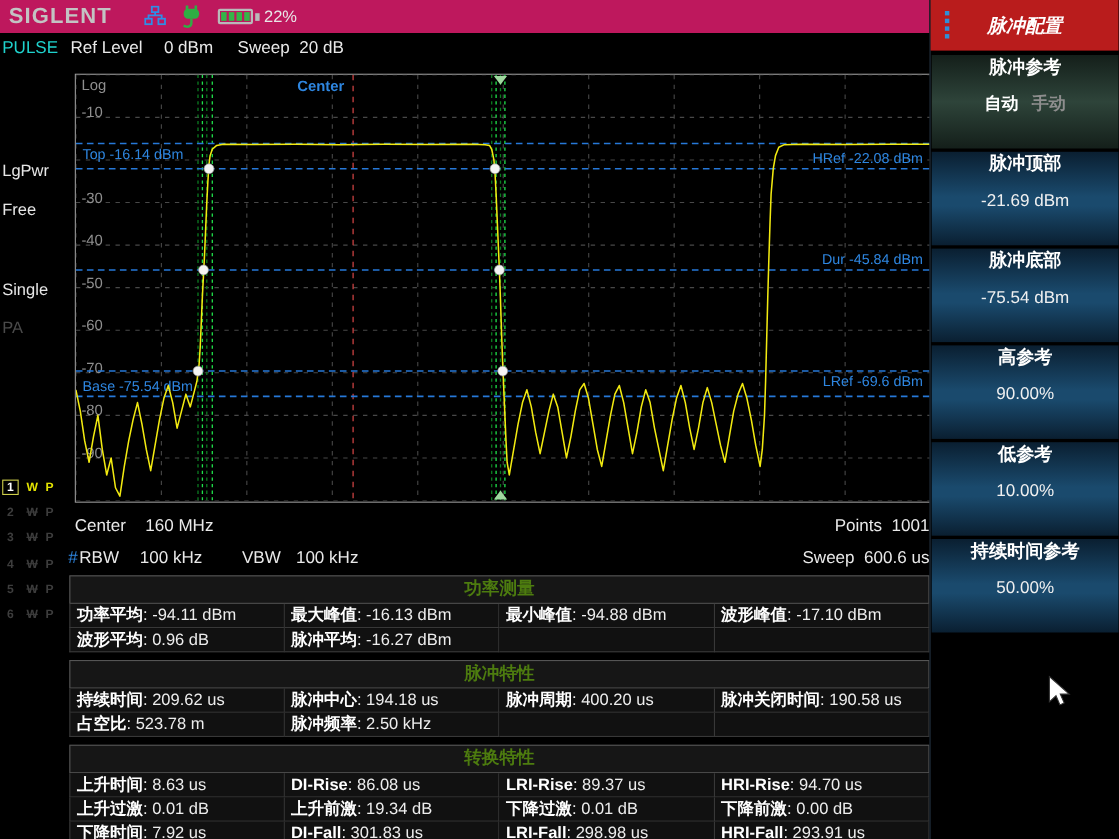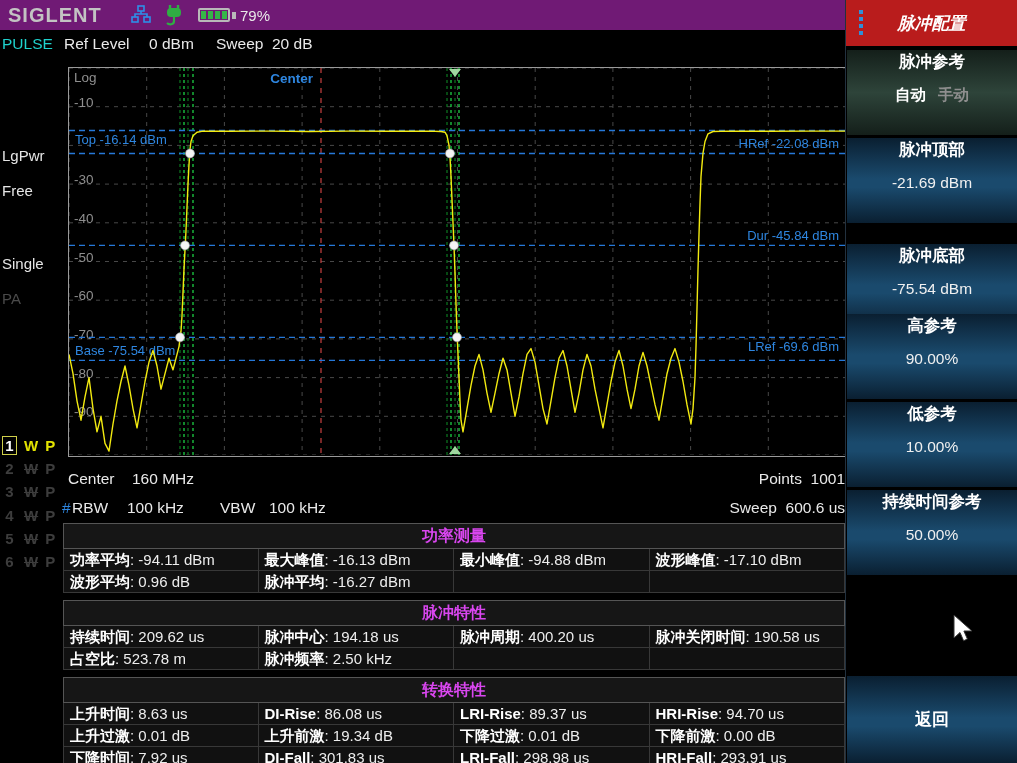--- a/index.html
+++ b/index.html
@@ -4,40 +4,40 @@
 <style>
   html,body{margin:0;padding:0;}
   body{
     position:relative; width:1017px; height:763px; overflow:hidden;
     background:#000; font-family:"Liberation Sans",sans-serif;
     -webkit-font-smoothing:antialiased;
   }
   .abs{position:absolute;}
 
   
-  #topbar{left:0;top:0;width:845px;height:30px;background:#701a75;}
+  #topbar{left:0;top:0;width:845px;height:30px;background:#be185d;}
   #logo{left:8px;top:4px;font-size:20px;font-weight:bold;color:#c3c3c3;letter-spacing:1px;}
   #net-icon{left:131px;top:5px;}
   #plug-icon{left:163px;top:4px;}
   #battery{left:198px;top:8px;width:32px;height:14px;border:2px solid #b9b9b9;border-radius:2px;display:flex;gap:2px;padding:1px;box-sizing:border-box;}
   #battery .bar{flex:1;background:#35b548;}
   #battery-tip{left:232px;top:12px;width:4px;height:7px;background:#b9b9b9;}
   #battery-text{left:240px;top:7px;font-size:15px;color:#e8e8e8;}
 
   
   #statusbar{left:0;top:33px;width:845px;height:24px;font-size:15.5px;color:#e9e9e9;}
   #statusbar span{position:absolute;top:2px;white-space:nowrap;}
   #sb-mode{left:2px;color:#1fd2cd;}
   #sb-reflabel{left:64px;} #sb-refval{left:149px;}
   #sb-attenlabel{left:216px;} #sb-attenval{left:272px;}
 
   
   .mode-label{left:2px;font-size:15px;color:#e6e6e6;white-space:nowrap;}
   .mode-label.dim{color:#4a4a4a;}
-  .trace-row{left:2px;height:20px;font-size:15px;font-weight:bold;white-space:nowrap;}
+  .trace-row{left:2px;height:20px;font-size:11px;font-weight:bold;white-space:nowrap;}
   .trace-row .tnum{display:inline-block;min-width:9px;text-align:center;padding:0 2px;border:1px solid transparent;}
   .trace-row .tw,.trace-row .tp{margin-left:7px;}
   .trace-row.active .tnum{color:#ffffff;border-color:#cfcf4a;}
   .trace-row.active .tw,.trace-row.active .tp{color:#e3e300;}
   .trace-row.dim{color:#3d3d3d;}
   .trace-row.dim .tw{text-decoration:line-through;}
 
   
   #plot{left:68px;top:67px;width:777px;height:388px;border:1px solid #9a9a9a;background:#000;box-sizing:content-box;}
   svg text{font-family:"Liberation Sans",sans-serif;}
@@ -51,21 +51,21 @@
   #f-rbw-label{left:72px;top:499px;}
   #f-rbw-value{left:127px;top:499px;}
   #f-vbw-label{left:220px;top:499px;}
   #f-vbw-value{left:269px;top:499px;}
   #f-sweep{top:499px;right:172px;text-align:right;}
   .readout b{font-weight:normal;}
 
   
   #meas-table{left:63px;top:523px;width:782px;}
   .tsec{margin-bottom:7px;}
-  .thead{height:24px;line-height:24px;text-align:center;font-weight:bold;font-size:16px;color:#d946ef;
+  .thead{height:24px;line-height:24px;text-align:center;font-weight:bold;font-size:16px;color:#4d7c0f;
          background:#161616;border:1px solid #555;}
   .trows{display:grid;grid-template-columns:repeat(4,1fr);}
   .tcell{height:21px;line-height:21px;border:1px solid #383838;border-top:none;background:#111;
          padding-left:6px;font-size:15px;color:#ededed;white-space:nowrap;overflow:hidden;}
   .tcell b{font-weight:bold;color:#fff;}
   .tcell + .tcell{border-left:none;}
 
   
   #sidebar{left:845px;top:0;width:172px;height:763px;background:#000;border-left:1px solid #22313f;box-sizing:border-box;}
   #sb-header{position:absolute;left:0;top:0;width:100%;height:46px;background:#b91c1c;font-style:italic;}
@@ -106,21 +106,21 @@
       <path d="M11 13v4c0 4-5 4-7 2" stroke="#2fae43" stroke-width="2.2" fill="none"></path>
     </svg>
   </div>
   <div id="battery" class="abs">
     <i class="bar"></i>
       <i class="bar"></i>
       <i class="bar"></i>
       <i class="bar"></i>
   </div>
   <div id="battery-tip" class="abs"></div>
-  <div id="battery-text" class="abs">79%</div>
+  <div id="battery-text" class="abs">22%</div>
 </div>
 
 <div id="statusbar" class="abs">
   <span id="sb-mode">PULSE</span>
   <span id="sb-reflabel">Ref Level</span>
   <span id="sb-refval">0 dBm</span>
   <span id="sb-attenlabel">Sweep</span>
   <span id="sb-attenval">20 dB</span>
 </div>
 
@@ -280,39 +280,36 @@
   </div>
   <div id="sb-buttons">
       <div class="menu-btn selected" style="top: 50px;">
         <div class="btitle">脉冲参考</div>
         <div class="bvalue"><span class="opt on">自动</span><span class="opt off">手动</span></div>
       </div>
       <div class="menu-btn" style="top: 138px;">
         <div class="btitle">脉冲顶部</div>
         <div class="bvalue">-21.69 dBm</div>
       </div>
-      <div class="menu-btn" style="top: 244px;">
+      <div class="menu-btn" style="top: 226px;">
         <div class="btitle">脉冲底部</div>
         <div class="bvalue">-75.54 dBm</div>
       </div>
       <div class="menu-btn" style="top: 314px;">
         <div class="btitle">高参考</div>
         <div class="bvalue">90.00%</div>
       </div>
       <div class="menu-btn" style="top: 402px;">
         <div class="btitle">低参考</div>
         <div class="bvalue">10.00%</div>
       </div>
       <div class="menu-btn" style="top: 490px;">
         <div class="btitle">持续时间参考</div>
         <div class="bvalue">50.00%</div>
       </div>
     </div>
-  <div id="back-btn" class="menu-like">
-    <span class="btitle">返回</span>
-  </div>
 </div>
 
 <div id="cursor" class="abs">
   <svg width="28" height="30" viewBox="0 0 28 30">
     <path d="M4 1 L4 24 L10 18.5 L13.6 26.8 L17.4 25 L13.9 17 L22 17 Z" fill="#fff" stroke="#333" stroke-width="1"></path>
   </svg>
 </div>
 
 </body></html>

